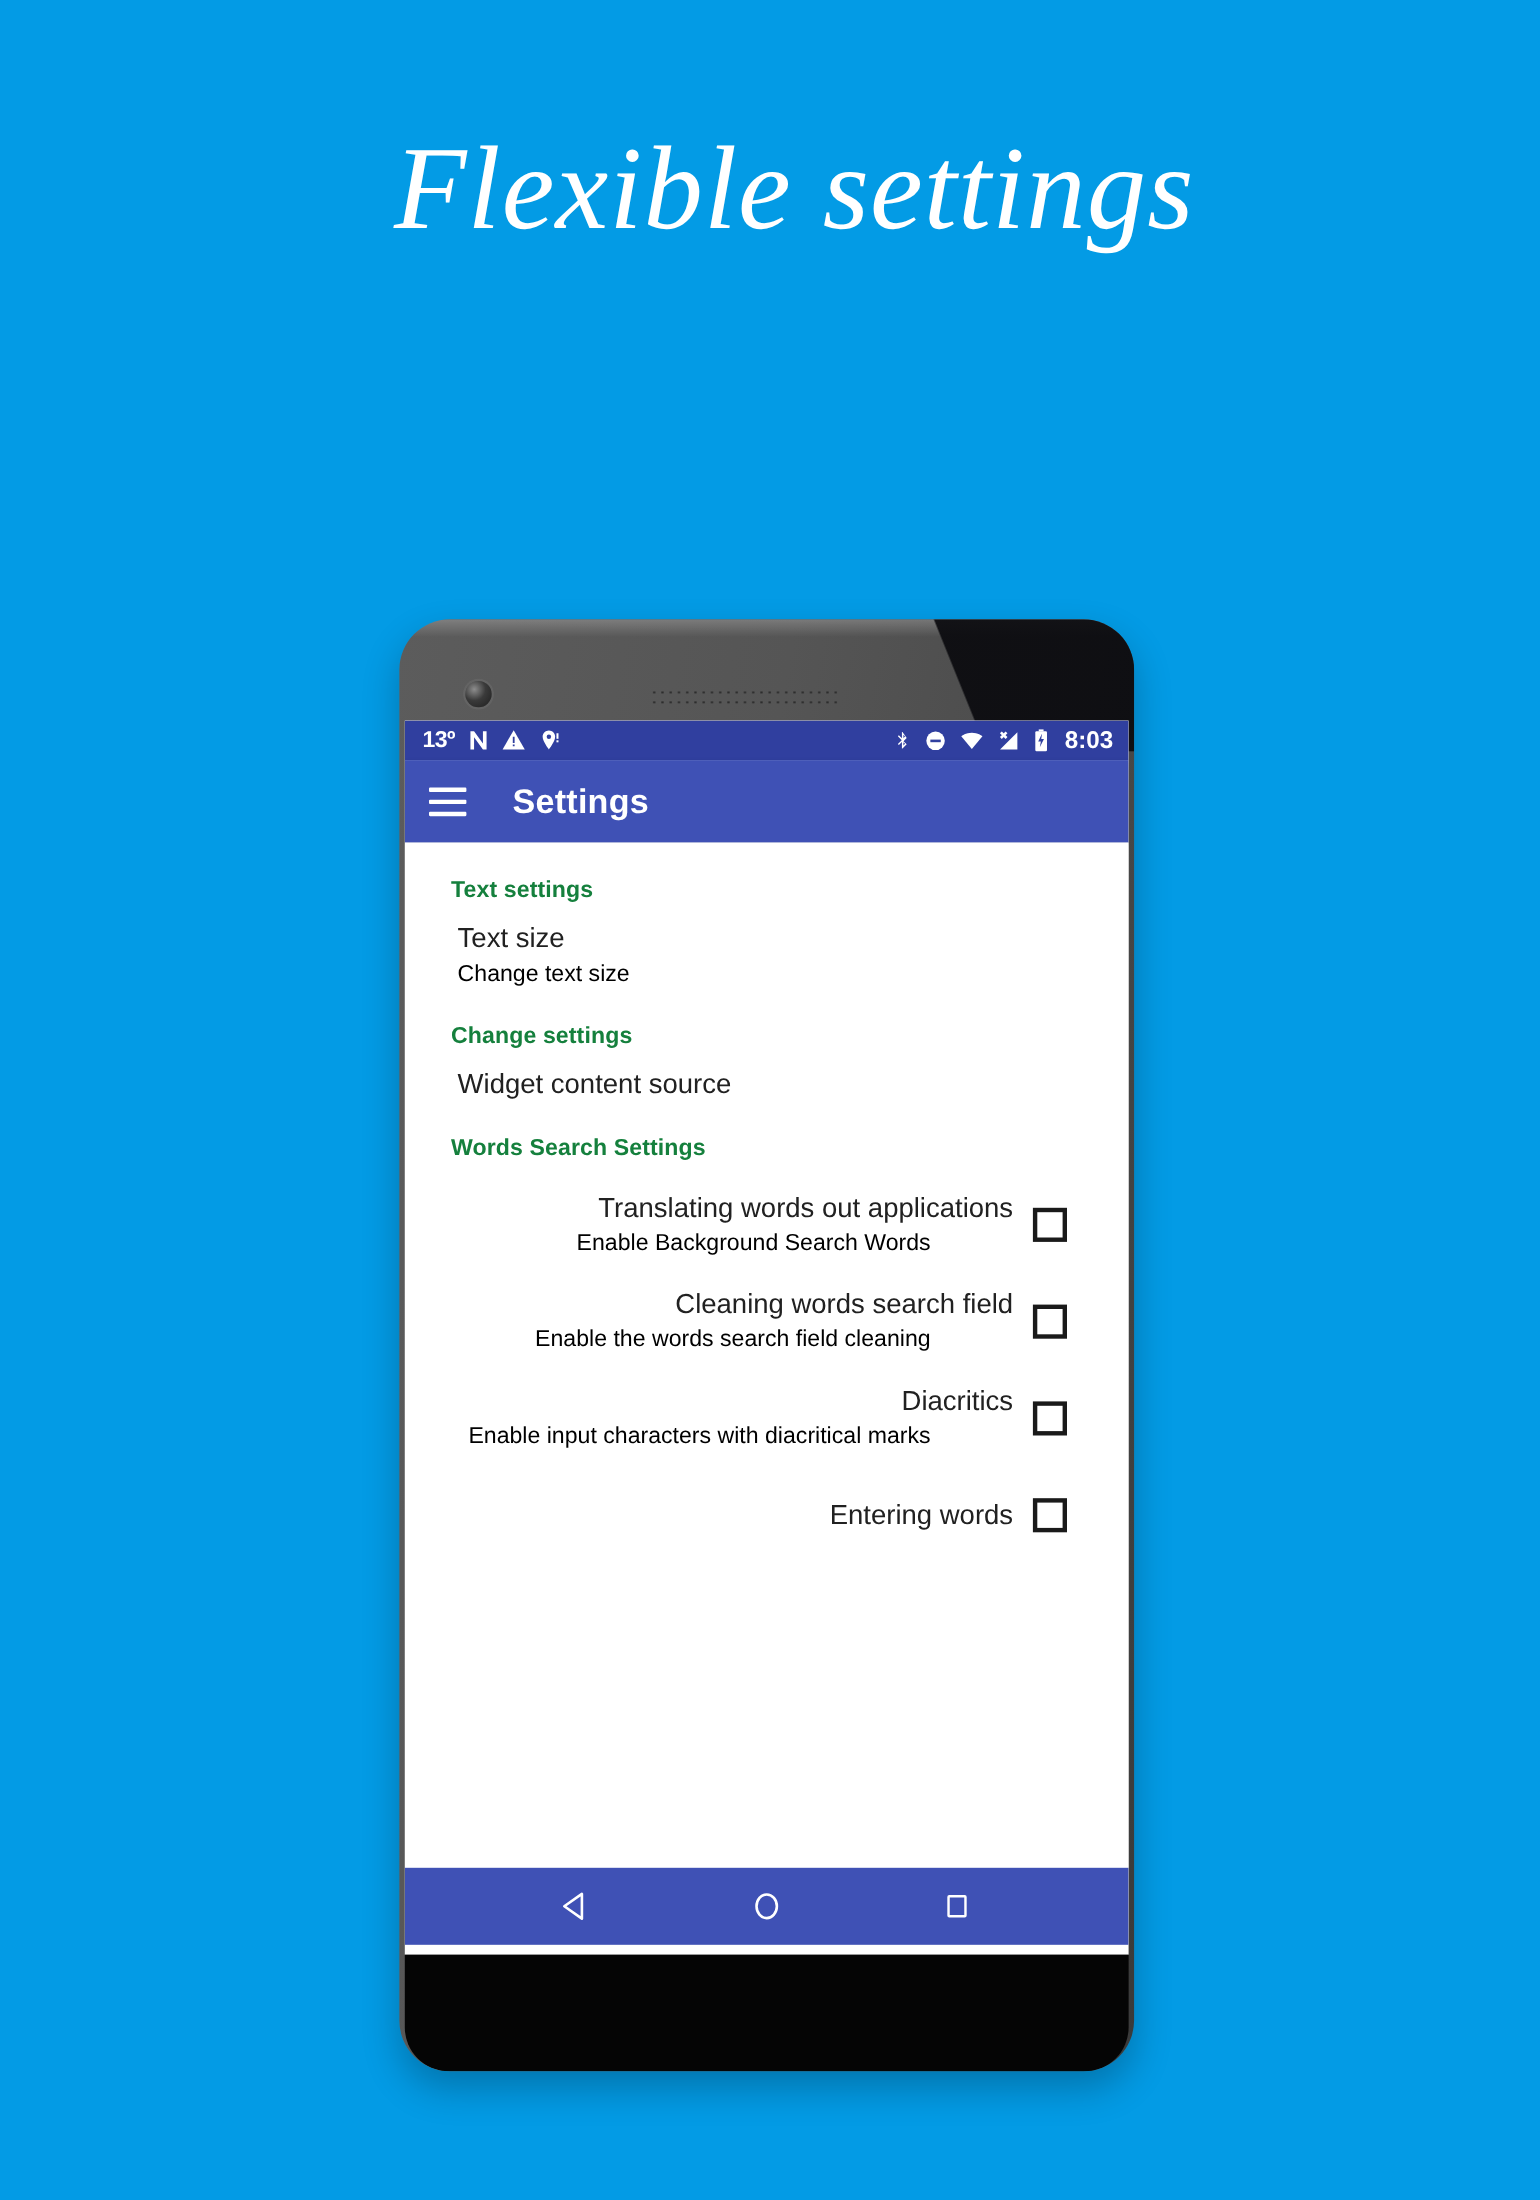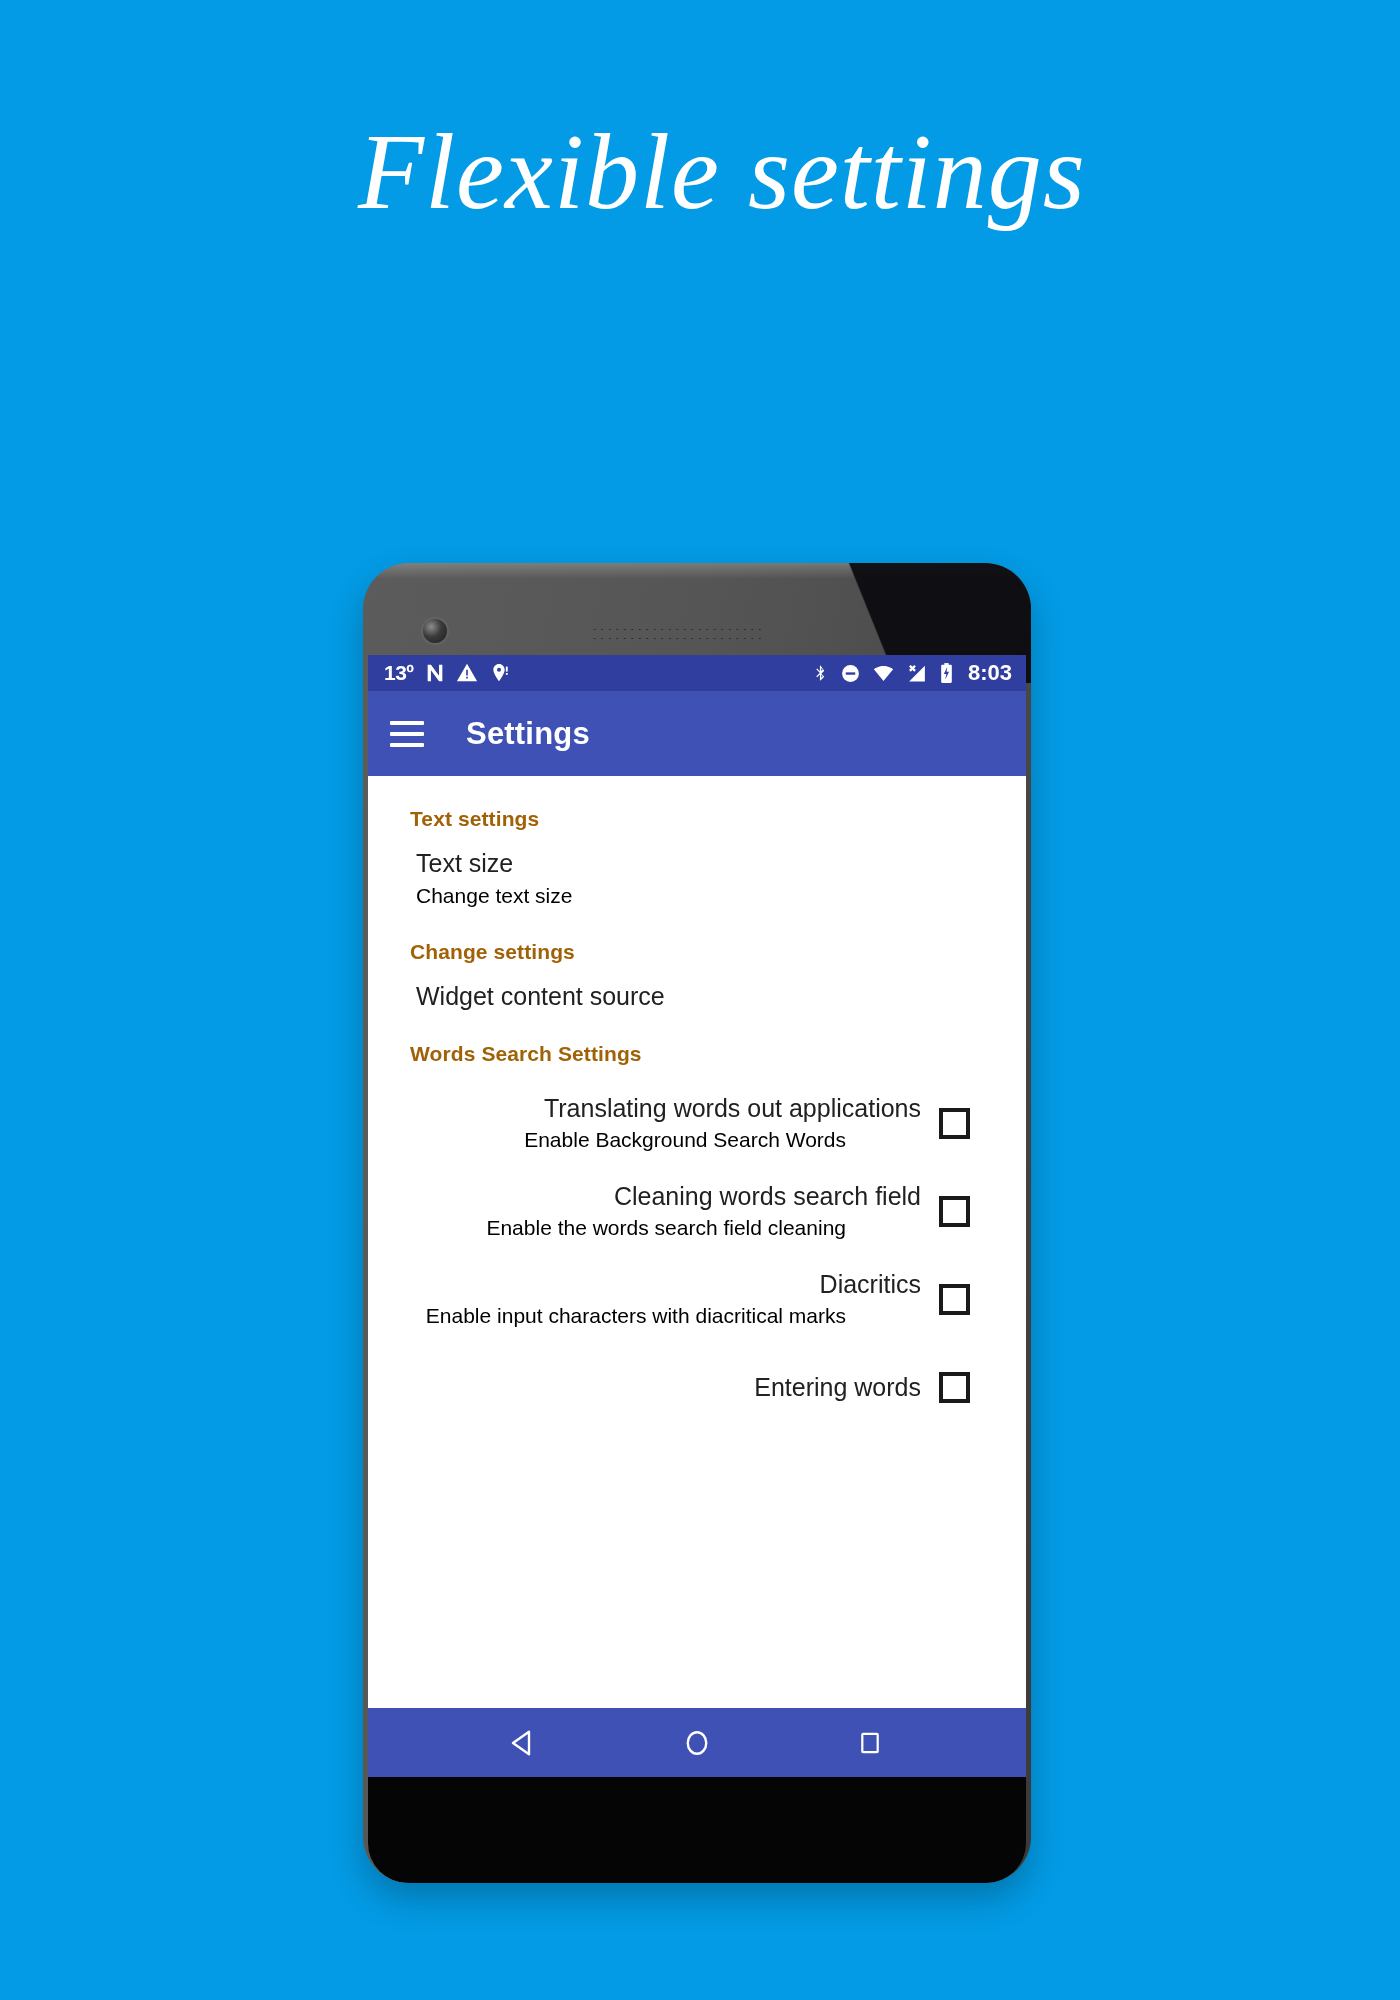--- a/index.html
+++ b/index.html
@@ -83,41 +83,41 @@
     color:#ffffff; font-size:21px; font-weight:bold;
   }
   .sb-left { display:flex; align-items:center; gap:10px; }
   .sb-right { margin-left:auto; display:flex; align-items:center; gap:11px; }
   .sb-temp { font-size:21px; font-weight:bold; letter-spacing:-0.5px; }
   .sb-clock { font-size:22px; font-weight:bold; margin-left:3px; }
   .sb-ico { display:block; }
 
   
   .appbar {
-    height:85px; background:#3F51B5;
+    height:75px; background:#3F51B5;
     display:flex; align-items:center;
     padding-left:22px;
     box-shadow:0 2px 4px rgba(0,0,0,0.18);
   }
   .hamburger { width:34px; height:26px; display:flex; flex-direction:column; justify-content:space-between; cursor:pointer; }
   .hamburger i { display:block; height:4px; background:#fff; border-radius:1px; }
   .appbar-title {
     color:#ffffff; font-size:31px; font-weight:bold;
     margin-left:42px; letter-spacing:0.2px;
   }
 
   
   .content {
     background:#fff;
     height:932px;
     padding:0 0 0 0;
     overflow:hidden;
   }
   .section-header {
-    color:#a16207;
+    color:#15803d;
     font-size:21px;
     font-weight:bold;
     padding:31px 0 0 42px;
     letter-spacing:0.1px;
   }
   .pref {
     display:flex; align-items:flex-start;
     padding:17px 40px 0 48px;
     min-height:44px;
   }

